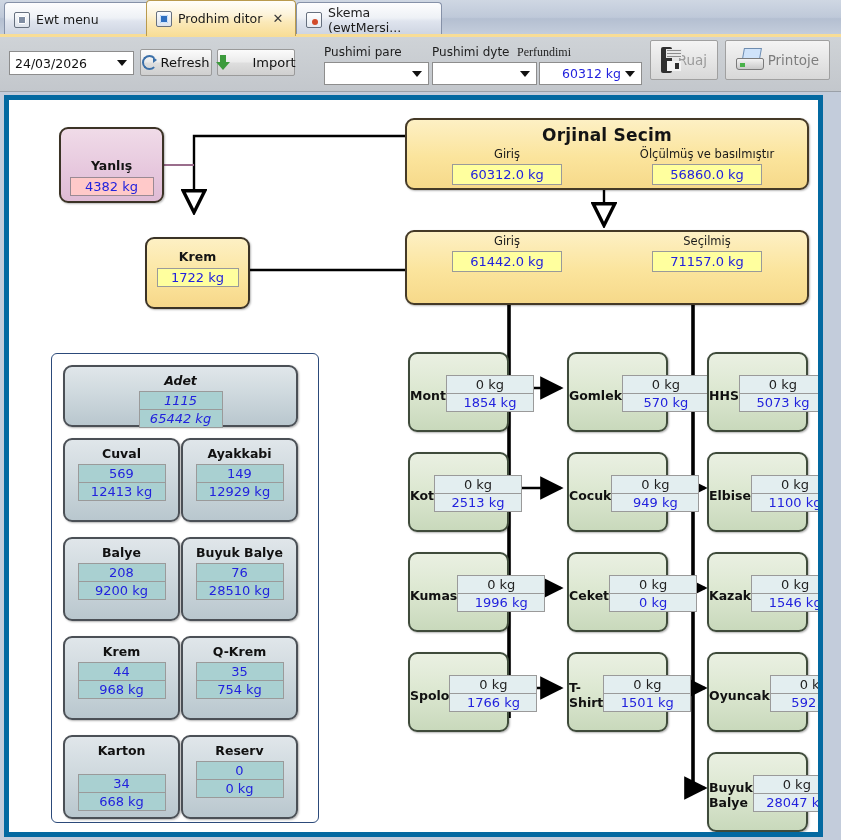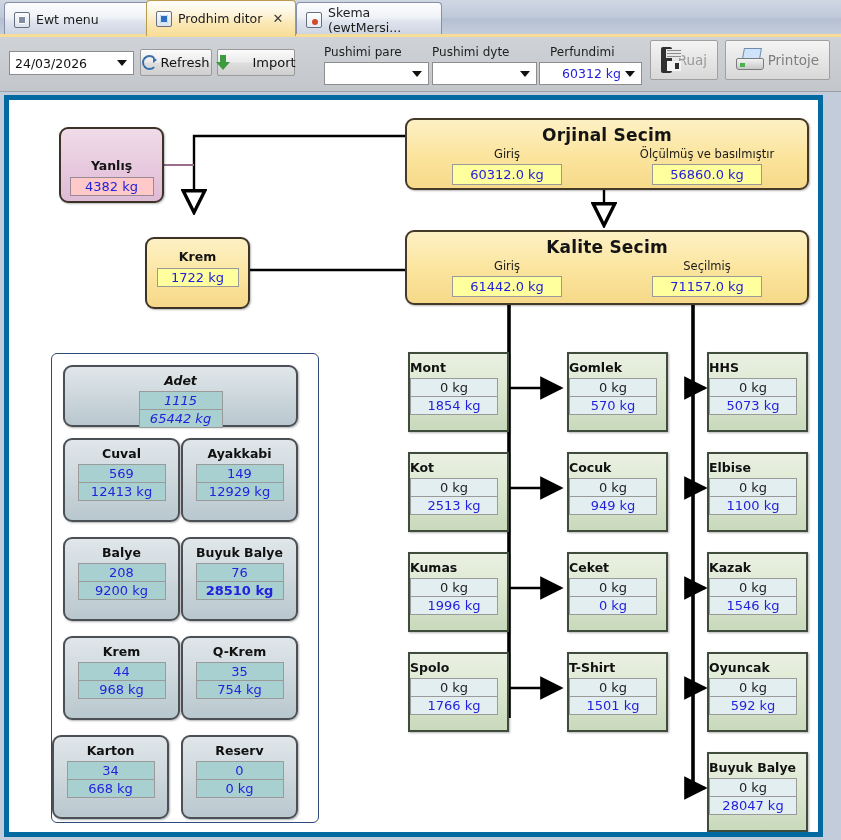--- a/index.html
+++ b/index.html
@@ -189,24 +189,24 @@
   .tnode .ttl { font-weight:bold; font-size:12.5px; color:#111; margin-top:6px; }
   .tgrid { margin-top:3px; }
   .tcell {
     background:#a9d0d1; border:1px solid #9a9a9a; color:#2222dd;
     text-align:center; font-size:13px; padding:1px 0;
   }
   .tcell + .tcell { border-top:none; }
 
   
   .gnode {
-    position:absolute; border-radius:0; border:2px solid #3f4b3b;
+    position:absolute; border-radius:9px; border:2px solid #3f4b3b;
     background: linear-gradient(to bottom,#eaf0e2 0%, #dde8d2 45%, #c9d9bc 100%);
     box-shadow: 1px 1px 2px rgba(0,0,0,0.3);
-    display:flex; flex-direction:column; align-items:flex-start;
+    display:flex; align-items:center;
   }
   .gnode .ttl { font-weight:bold; font-size:12.5px; color:#111; margin-top:6px; }
   .gcell {
     background:#e3eef0; border:1px solid #9a9a9a; text-align:center;
     font-size:13px; padding:1px 0; width:88px; color:#2222dd;
   }
   .gcell.grey { color:#222; }
   .gcell + .gcell { border-top:none; }
 
   svg.wires { position:absolute; left:0; top:0; width:819px; height:742px; pointer-events:none; }
@@ -255,21 +255,21 @@
       <span class="cv"></span>
       <span class="caret"></span>
     </div>
 
     <div class="tb-lbl" style="left:432px;top:8px;">Pushimi dyte</div>
     <div class="tb-combo" style="left:432px;top:25px;width:105px;height:23px;">
       <span class="cv"></span>
       <span class="caret"></span>
     </div>
 
-    <div class="tb-lbl" style="left:550px;top:8px;">Perfundimi</div>
+    <div class="tb-lbl" style="left:517px;top:8px;font-family:Liberation Serif, serif;">Perfundimi</div>
     <div class="tb-combo" style="left:539px;top:25px;width:103px;height:23px;">
       <span class="cv num">60312 kg</span>
       <span class="caret"></span>
     </div>
 
     <div class="bigbtn" style="left:650px;top:44px;width:68px;height:40px;transform:translateY(-41px);">
       <span class="floppy">
         <span class="body"></span>
           <span class="top"></span>
           <span class="lines"></span>
@@ -344,21 +344,20 @@
           <span class="fld">60312.0 kg</span>
         </div>
         <div class="sub-col">
           <span class="cap">Ölçülmüş ve basılmıştır</span>
           <span class="fld">56860.0 kg</span>
         </div>
       </div>
     </div>
 
     <div class="node big" style="left:396px;top:130px;width:404px;height:75px;">
-      <div class="ttl">Kalite Secim</div>
       <div class="sub-row">
         <div class="sub-col">
           <span class="cap">Giriş</span>
           <span class="fld">61442.0 kg</span>
         </div>
         <div class="sub-col">
           <span class="cap">Seçilmiş</span>
           <span class="fld">71157.0 kg</span>
         </div>
       </div>
@@ -403,38 +402,38 @@
             <div class="ttl">Balye</div>
        <div class="tgrid">
          <div class="tcell" style="width:88px;">208</div>
          <div class="tcell" style="width:88px;">9200 kg</div>
        </div>
           </div>
           <div class="tnode" style="left: 129px; top: 183px; width: 117px; height: 84px;">
             <div class="ttl">Buyuk Balye</div>
        <div class="tgrid">
          <div class="tcell" style="width:88px;">76</div>
-         <div class="tcell" style="width:88px;font-weight:bold;">28510 kg</div>
+         <div class="tcell" style="width:88px;">28510 kg</div>
        </div>
           </div>
           <div class="tnode" style="left: 11px; top: 282px; width: 117px; height: 84px;">
             <div class="ttl">Krem</div>
        <div class="tgrid">
          <div class="tcell" style="width:88px;">44</div>
          <div class="tcell" style="width:88px;">968 kg</div>
        </div>
           </div>
           <div class="tnode" style="left: 129px; top: 282px; width: 117px; height: 84px;">
             <div class="ttl">Q-Krem</div>
        <div class="tgrid">
          <div class="tcell" style="width:88px;">35</div>
          <div class="tcell" style="width:88px;">754 kg</div>
        </div>
           </div>
-          <div class="tnode" style="left: 0; top: 381px; width: 117px; height: 84px;">
+          <div class="tnode" style="left: 11px; top: 381px; width: 117px; height: 84px; gap: 13px;">
             <div class="ttl">Karton</div>
        <div class="tgrid">
          <div class="tcell" style="width:88px;">34</div>
          <div class="tcell" style="width:88px;">668 kg</div>
        </div>
           </div>
           <div class="tnode" style="left: 129px; top: 381px; width: 117px; height: 84px;">
             <div class="ttl">Reserv</div>
        <div class="tgrid">
          <div class="tcell" style="width:88px;">0</div>

